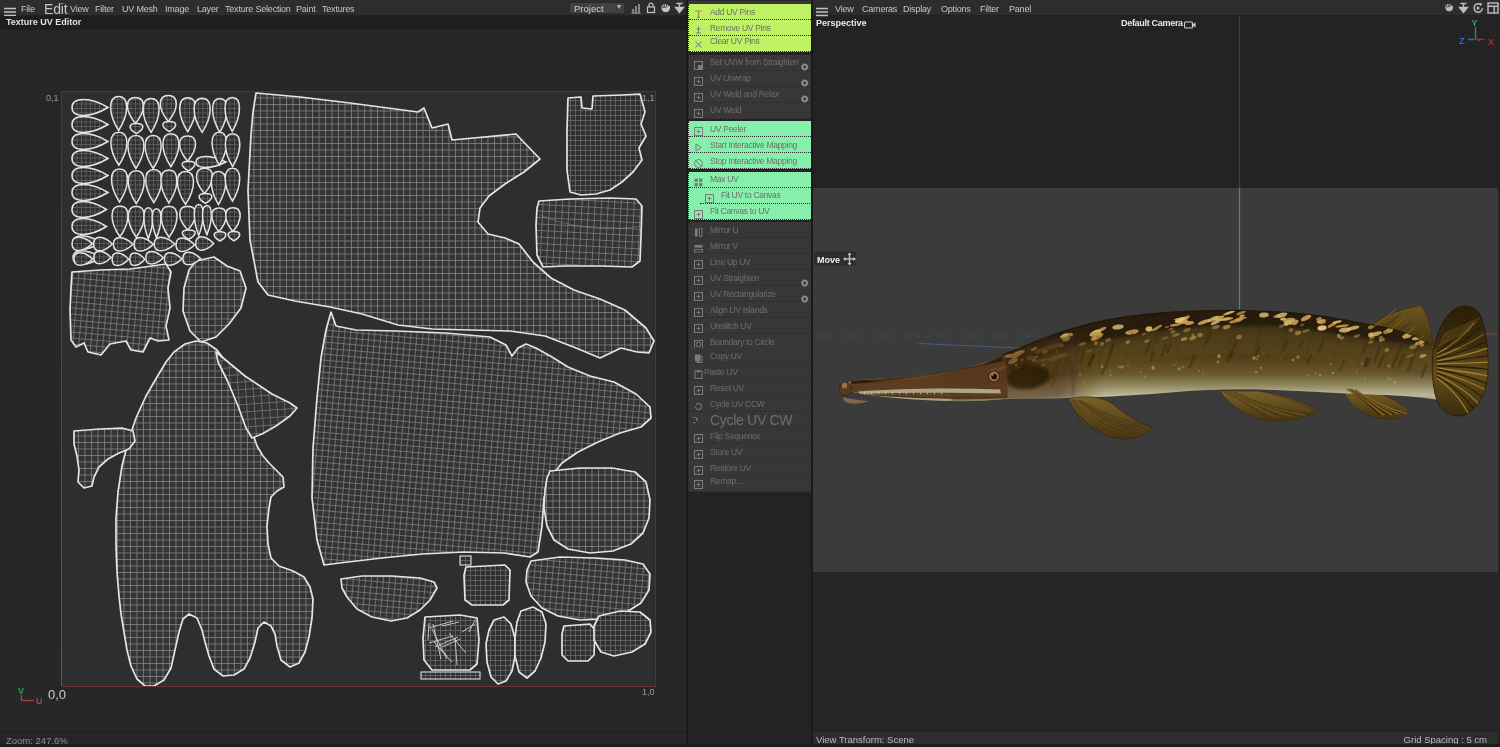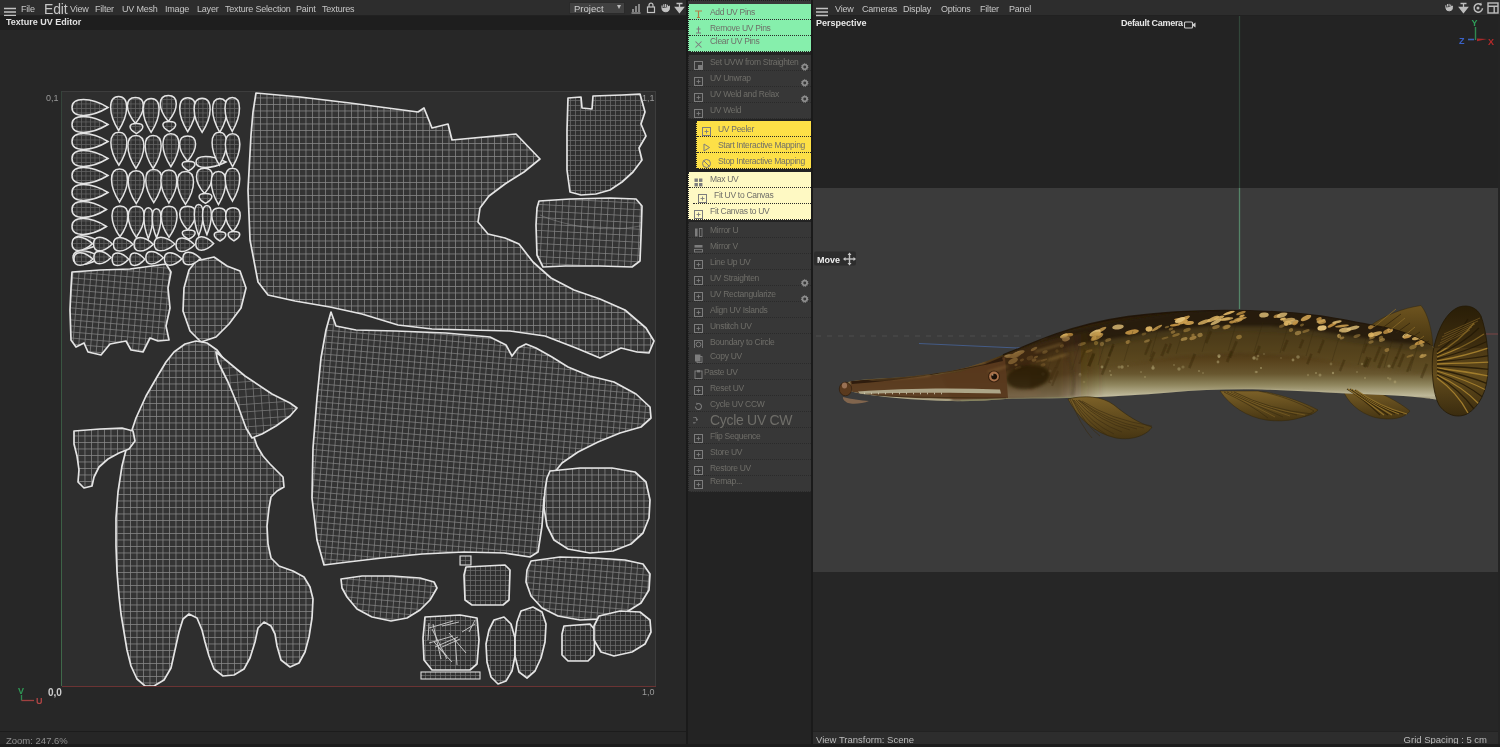--- a/index.html
+++ b/index.html
@@ -162,36 +162,36 @@
       </g>
       <clipPath id="cD">
         <path d="M539,201 L570,199 L610,198 L636,199 L642,206 L641,236 L640,261 L632,267 L600,266 L565,266 L543,267 L537,255 L536,225 L537,208 Z"></path>
       </clipPath>
       <g clip-path="url(#cD)">
         <path d="M540,215 C570,228 610,232 640,226" fill="none" stroke="#a8a8a8" stroke-width="0.8" opacity="0.5"></path>
       </g>
     </svg>
   <span style="position:absolute;left:46px;top:93px;font-size:9px;color:#9a9a9a">0,1</span>
   <span style="position:absolute;left:642px;top:93px;font-size:9px;color:#9a9a9a">1,1</span>
-  <span style="position:absolute;left:48px;top:687px;font-size:10px;font-weight:bold;color:#cdcdcd">0,0</span>
+  <span style="position:absolute;left:48px;top:687px;font-size:13px;font-weight:normal;color:#cdcdcd">0,0</span>
   <span style="position:absolute;left:642px;top:687px;font-size:9px;color:#9a9a9a">1,0</span>
   <svg width="30" height="30" viewBox="0 0 30 30" style="position:absolute;left:14px;top:684px">
     <text x="4" y="10" font-size="9" font-weight="bold" fill="#2f9a55">V</text>
     <path d="M7.5,11 V16.5" stroke="#2f8a50" stroke-width="1.3" fill="none"></path>
     <path d="M7.5,16.5 H20" stroke="#a04040" stroke-width="1.3" fill="none"></path>
     <text x="22" y="20" font-size="9" font-weight="bold" fill="#b04545">U</text>
   </svg>
   <div style="position:absolute;left:0;top:731px;width:686px;height:16px;background:#262626;border-top:1px solid #1c1c1c;box-sizing:border-box">
     <span style="position:absolute;left:6px;top:3px;font-size:9.5px;color:#8f8f8f">Zoom: 247.6%</span>
   </div>
 </div>
 
 <div style="position:absolute;left:688px;top:0;width:124px;height:747px;background:#232323">
     <div style="position:absolute;left:0;top:0;width:124px;height:4px;background:#373737;border-top:1px dotted #1f1f1f;box-sizing:border-box"></div>
-    <div style="position:absolute;left:0;top:4px;width:124px;height:48px;background:#86efac;border-left:1px dotted #222;border-right:1px dotted #222;box-sizing:border-box">
+    <div style="position:absolute;left:0;top:4px;width:124px;height:48px;background:#bef264;border-left:1px dotted #222;border-right:1px dotted #222;box-sizing:border-box">
       <div style="position:absolute;left:0;top:0px;width:124px;height:16px;border-bottom:1px dotted #2a2a2a;box-sizing:border-box;display:flex;align-items:center">
         <div style="width:11px;height:11px;margin-left:4px"><svg width="11" height="11" viewBox="0 0 11 11" style="flex:0 0 auto">
             <path d="M2,2 H9 M5.5,2 V8.5 M4,8.5 H7" stroke="#b08048" stroke-width="1.2" fill="none"></path>
           </svg></div>
         <div style="margin-left:6px;font-size:8.5px;letter-spacing:-0.3px;color:#6f6e69;white-space:nowrap">Add UV Pins</div>
       </div>
       <div style="position:absolute;left:0;top:16px;width:124px;height:16px;border-bottom:1px dotted #2a2a2a;box-sizing:border-box;display:flex;align-items:center">
         <div style="width:11px;height:11px;margin-left:4px"><svg width="11" height="11" viewBox="0 0 11 11" style="flex:0 0 auto">
             <path d="M5.5,1.5 V8 M3,8 H8 M3.5,4 H7.5" stroke="#7d7d7d" stroke-width="1.0" fill="none"></path>
           </svg></div>
@@ -239,21 +239,21 @@
           </svg></div>
       </div>
       <div style="position:absolute;left:0;top:48px;width:124px;height:16px;border-bottom:1px dotted #2a2a2a;box-sizing:border-box;display:flex;align-items:center">
         <div style="width:11px;height:11px;margin-left:4px"><svg width="11" height="11" viewBox="0 0 11 11" style="flex:0 0 auto">
             <rect x="1.5" y="1.5" width="8" height="8" fill="none" stroke="#7d7d7d" stroke-width="1"></rect>
             <path d="M3.5,5.5 h4 M5.5,3.5 v4" stroke="#7d7d7d" stroke-width="0.9"></path>
           </svg></div>
         <div style="margin-left:6px;font-size:8.5px;letter-spacing:-0.3px;color:#6f6e69;white-space:nowrap">UV Weld</div>
       </div>
     </div>
-    <div style="position:absolute;left:8px;top:121.0px;width:124px;height:48px;background:#fde047;border-left:1px dotted #222;border-right:1px dotted #222;box-sizing:border-box">
+    <div style="position:absolute;left:0;top:121.0px;width:124px;height:48px;background:#86efac;border-left:1px dotted #222;border-right:1px dotted #222;box-sizing:border-box">
       <div style="position:absolute;left:0;top:0px;width:124px;height:16px;border-bottom:1px dotted #2a2a2a;box-sizing:border-box;display:flex;align-items:center">
         <div style="width:11px;height:11px;margin-left:4px"><svg width="11" height="11" viewBox="0 0 11 11" style="flex:0 0 auto">
             <rect x="1.5" y="1.5" width="8" height="8" fill="none" stroke="#7d7d7d" stroke-width="1"></rect>
             <path d="M3.5,5.5 h4 M5.5,3.5 v4" stroke="#7d7d7d" stroke-width="0.9"></path>
           </svg></div>
         <div style="margin-left:6px;font-size:8.5px;letter-spacing:-0.3px;color:#6f6e69;white-space:nowrap">UV Peeler</div>
       </div>
       <div style="position:absolute;left:0;top:16px;width:124px;height:16px;border-bottom:1px dotted #2a2a2a;box-sizing:border-box;display:flex;align-items:center">
         <div style="width:11px;height:11px;margin-left:4px"><svg width="11" height="11" viewBox="0 0 11 11" style="flex:0 0 auto">
             <path d="M3,2 L8.5,5.5 L3,9 Z" fill="none" stroke="#7d7d7d" stroke-width="1.0"></path>
@@ -261,31 +261,31 @@
         <div style="margin-left:6px;font-size:8.5px;letter-spacing:-0.3px;color:#6f6e69;white-space:nowrap">Start Interactive Mapping</div>
       </div>
       <div style="position:absolute;left:0;top:32px;width:124px;height:16px;border-bottom:1px dotted #2a2a2a;box-sizing:border-box;display:flex;align-items:center">
         <div style="width:11px;height:11px;margin-left:4px"><svg width="11" height="11" viewBox="0 0 11 11" style="flex:0 0 auto">
             <circle cx="5.5" cy="5.5" r="4" fill="none" stroke="#7d7d7d" stroke-width="1.0"></circle>
             <line x1="2.8" y1="2.8" x2="8.2" y2="8.2" stroke="#7d7d7d" stroke-width="1.0"></line>
           </svg></div>
         <div style="margin-left:6px;font-size:8.5px;letter-spacing:-0.3px;color:#6f6e69;white-space:nowrap">Stop Interactive Mapping</div>
       </div>
     </div>
-    <div style="position:absolute;left:0;top:171.5px;width:124px;height:48px;background:#fef9c3;border-left:1px dotted #222;border-right:1px dotted #222;box-sizing:border-box">
+    <div style="position:absolute;left:0;top:171.5px;width:124px;height:48px;background:#86efac;border-left:1px dotted #222;border-right:1px dotted #222;box-sizing:border-box">
       <div style="position:absolute;left:0;top:0px;width:124px;height:16px;border-bottom:1px dotted #2a2a2a;box-sizing:border-box;display:flex;align-items:center">
         <div style="width:11px;height:11px;margin-left:4px"><svg width="11" height="11" viewBox="0 0 11 11" style="flex:0 0 auto">
             <rect x="1.5" y="1.5" width="3.4" height="3.4" fill="#7d7d7d"></rect>
             <rect x="6" y="1.5" width="3.4" height="3.4" fill="#7d7d7d"></rect>
             <rect x="1.5" y="6" width="3.4" height="3.4" fill="#7d7d7d"></rect>
             <rect x="6" y="6" width="3.4" height="3.4" fill="#7d7d7d"></rect>
           </svg></div>
         <div style="margin-left:6px;font-size:8.5px;letter-spacing:-0.3px;color:#6f6e69;white-space:nowrap">Max UV</div>
       </div>
-      <div style="position:absolute;left:4px;top:16px;width:124px;height:16px;border-bottom:1px dotted #2a2a2a;box-sizing:border-box;display:flex;align-items:center">
+      <div style="position:absolute;left:11px;top:16px;width:124px;height:16px;border-bottom:1px dotted #2a2a2a;box-sizing:border-box;display:flex;align-items:center">
         <div style="width:11px;height:11px;margin-left:4px"><svg width="11" height="11" viewBox="0 0 11 11" style="flex:0 0 auto">
             <rect x="1.5" y="1.5" width="8" height="8" fill="none" stroke="#7d7d7d" stroke-width="1"></rect>
             <path d="M3.5,5.5 h4 M5.5,3.5 v4" stroke="#7d7d7d" stroke-width="0.9"></path>
           </svg></div>
         <div style="margin-left:6px;font-size:8.5px;letter-spacing:-0.3px;color:#6f6e69;white-space:nowrap">Fit UV to Canvas</div>
       </div>
       <div style="position:absolute;left:0;top:32px;width:124px;height:16px;border-bottom:1px dotted #2a2a2a;box-sizing:border-box;display:flex;align-items:center">
         <div style="width:11px;height:11px;margin-left:4px"><svg width="11" height="11" viewBox="0 0 11 11" style="flex:0 0 auto">
             <rect x="1.5" y="1.5" width="8" height="8" fill="none" stroke="#7d7d7d" stroke-width="1"></rect>
             <path d="M3.5,5.5 h4 M5.5,3.5 v4" stroke="#7d7d7d" stroke-width="0.9"></path>

